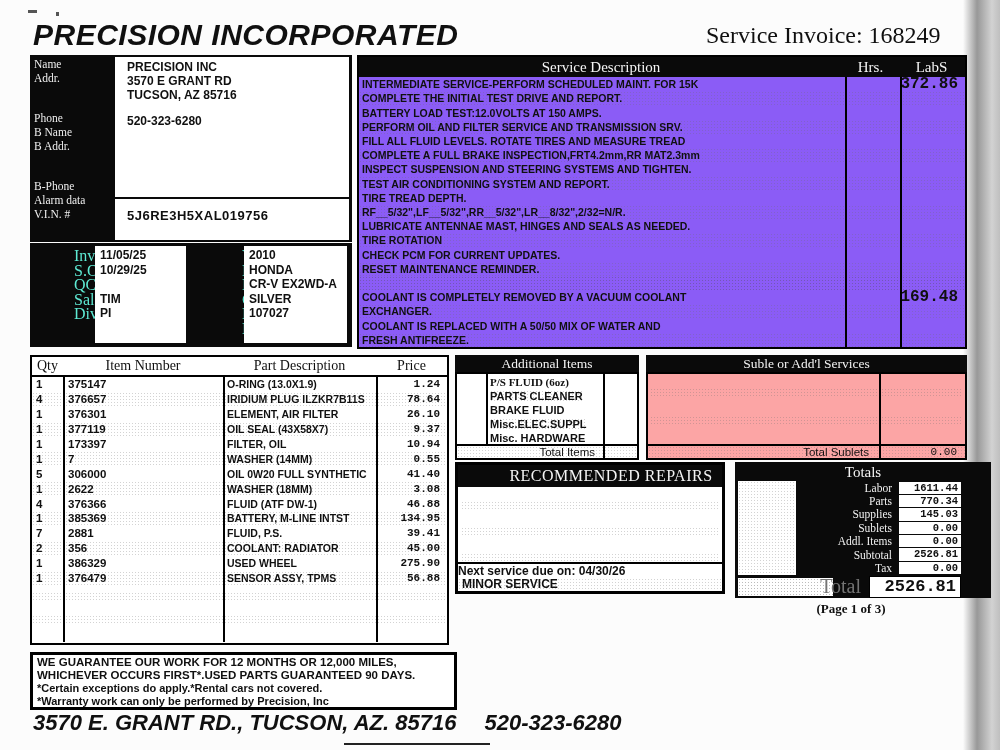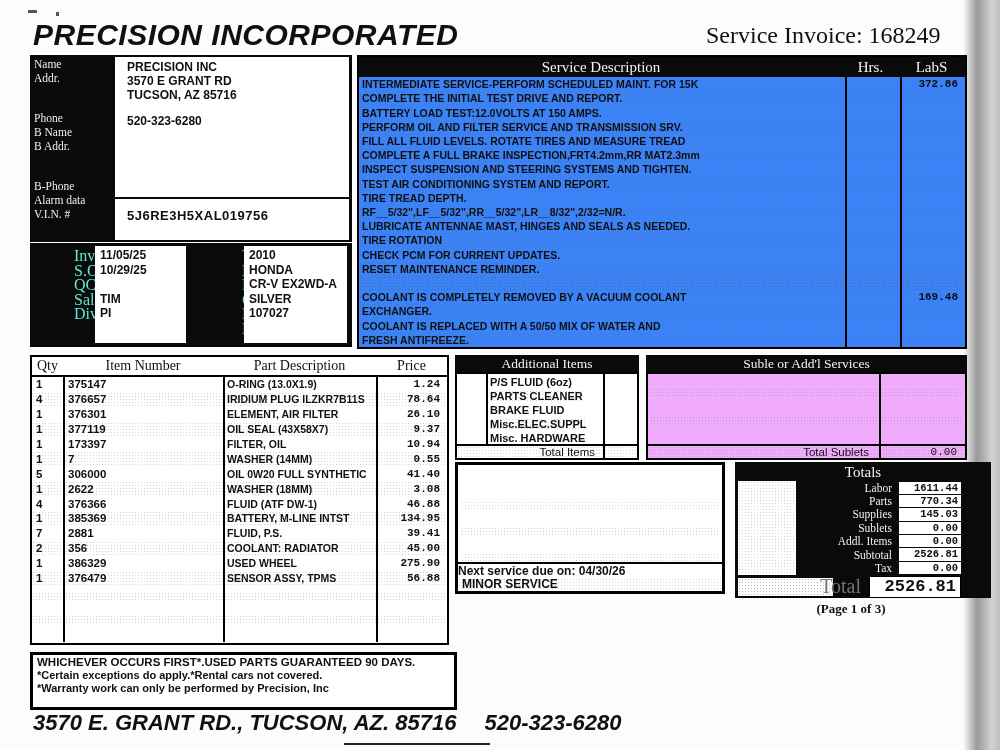--- a/index.html
+++ b/index.html
@@ -26,48 +26,48 @@
   .cust-panel { position:absolute; left:85px; top:2px; right:3px; bottom:2px; background:#fff; }
   .cust-val { position:absolute; left:12px; font-size:12px; font-weight:bold; white-space:nowrap; }
 
   
   .vehbox { left:30px; top:243px; width:322px; height:104px; }
   .veh-label { position:absolute; font-size:16px; color:#5eead4; font-family:"Liberation Serif",serif;margin-left:40px; }
   .veh-panel { position:absolute; top:3px; height:97px; background:#fff; }
   .veh-val { position:absolute; left:5px; font-size:12px; font-weight:bold; white-space:nowrap; }
 
   
-  .svc { left:357px; top:55px; width:610px; height:294px; border:2px solid #000; background:#3b82f6; }
+  .svc { left:357px; top:55px; width:610px; height:294px; border:2px solid #000; background:#8b5cf6; }
   .svc-head { display:flex; height:20px; background:#0a0a0a; color:#f4f4f4; font-family:"Liberation Serif",serif; font-size:15px; align-items:center; }
   .svc-head .t1 { flex:1; text-align:center; }
   .svc-head .t2 { width:55px; text-align:center; }
   .svc-head .t3 { width:67px; text-align:center; }
   .svc-body { position:relative; height:270px; }
   .svc-row { display:flex; height:14.21px; position:relative; align-items:center; }
   .svc-desc { flex:1; padding-left:3px; font-size:10.5px; font-weight:bold; white-space:nowrap; overflow:hidden; }
-  .svc-labs { position:absolute; right:7px; top:0; line-height:14.21px; font-family:"Liberation Mono",monospace; font-size:11px; font-weight:bold; }
+  .svc-labs { position:absolute; right:7px; top:0; line-height:14.21px; font-family:"Liberation Mono",monospace; font-size:16px; font-weight:bold; }
 
   
   .parts { left:30px; top:355px; width:419px; height:290px; border:2px solid #000; background:#fff; }
   .parts-head { display:flex; height:20px; align-items:center; font-family:"Liberation Serif",serif; font-size:14px; border-bottom:2px solid #000; }
   .ph-qty { width:31px; text-align:center; }
   .ph-item { width:160px; text-align:center; }
   .ph-desc { width:153px; text-align:center; }
   .ph-price { flex:1; text-align:center; }
   .prow { display:flex; height:14.9px; align-items:center; }
   .c-qty { width:31px; padding-left:4px; font-size:11.5px; font-weight:bold; }
   .c-item { width:160px; padding-left:5px; font-size:11.5px; font-weight:bold; }
   .c-desc { width:153px; padding-left:4px; font-size:10.5px; font-weight:bold; white-space:nowrap; overflow:hidden; }
   .c-price { flex:1; text-align:right; padding-right:7px; font-family:"Liberation Mono",monospace; font-size:11px; font-weight:bold; }
 
   
   .addhead { left:455px; top:355px; width:184px; height:17px; color:#f4f4f4; font-family:"Liberation Serif",serif; font-size:13.5px; text-align:center; line-height:17px; }
   .subhead { left:646px; top:355px; width:321px; height:17px; color:#f4f4f4; font-family:"Liberation Serif",serif; font-size:13.5px; text-align:center; line-height:17px; }
   .addtbl { left:455px; top:372px; width:184px; height:88px; border:2px solid #000; background:#fff; }
-  .subtbl { left:646px; top:372px; width:321px; height:88px; border:2px solid #000; background:#f0abfc; }
+  .subtbl { left:646px; top:372px; width:321px; height:88px; border:2px solid #000; background:#fca5a5; }
   .add-item { position:absolute; left:33px; font-size:11px; font-weight:bold; white-space:nowrap; }
   .tot-row { position:absolute; left:0; right:0; bottom:0; height:14px; border-top:2px solid #000; font-size:11.5px; font-weight:normal; }
 
   
   .rec { left:455px; top:462px; width:270px; height:132px; border:3px solid #000; background:#fff; }
   .rec-head { height:22px; background:#0a0a0a; color:#f4f4f4; font-family:"Liberation Serif",serif; font-size:16px; text-align:center; line-height:22px; padding-left:42px; letter-spacing:.5px; }
   .rec-foot { position:absolute; left:0; right:0; bottom:0; height:29px; border-top:2px solid #000; }
 
   
   .totbox { left:735px; top:462px; width:256px; height:136px; }
@@ -334,21 +334,21 @@
     <div class="vline" style="left:31px;top:0;height:265px;"></div>
     <div class="vline" style="left:191px;top:0;height:265px;"></div>
     <div class="vline" style="left:344px;top:0;height:265px;"></div>
   </div>
 </div>
 
 <div class="abs blk addhead">Additional Items</div>
 <div class="abs blk subhead">Suble or Add'l Services</div>
 
 <div class="abs addtbl">
-  <div class="add-item" style="top:2px;">P/S FLUID (6oz)</div>
+  <div class="add-item" style="top:2px;font-family:Liberation Serif, serif;">P/S FLUID (6oz)</div>
   <div class="add-item nz" style="top:16px;">PARTS CLEANER</div>
   <div class="add-item" style="top:30px;">BRAKE FLUID</div>
   <div class="add-item nz" style="top:44px;">Misc.ELEC.SUPPL</div>
   <div class="add-item" style="top:58px;">Misc. HARDWARE</div>
   <div class="vline" style="left:29px;top:0;height:70px;"></div>
   <div class="vline" style="left:146px;top:0;height:70px;"></div>
   <div class="tot-row nz">
     <span style="position:absolute;right:42px;top:0;">Total Items</span>
     <span style="position:absolute;right:4px;top:0;"></span>
     <span class="vline" style="left:146px;top:0;height:12px;"></span>
@@ -360,20 +360,21 @@
   <div class="nz" style="position:absolute;left:2px;right:2px;top:42px;height:9px;"></div>
   <div class="vline" style="left:231px;top:0;height:70px;"></div>
   <div class="tot-row nz">
     <span style="position:absolute;right:96px;top:0;">Total Sublets</span>
     <span class="mono" style="position:absolute;right:8px;top:0;font-size:11px;">0.00</span>
     <span class="vline" style="left:231px;top:0;height:12px;"></span>
   </div>
 </div>
 
 <div class="abs rec">
+  <div class="rec-head">RECOMMENDED REPAIRS</div>
   <div class="nz" style="position:absolute;left:3px;right:3px;top:36px;height:9px;"></div>
   <div class="nz" style="position:absolute;left:3px;right:3px;top:62px;height:9px;"></div>
   <div class="nz" style="position:absolute;left:3px;right:3px;top:88px;height:9px;"></div>
   <div class="rec-foot">
     <div class="b" style="font-size:12px;line-height:14px;">Next service due on: 04/30/26</div>
     <div class="b nz" style="font-size:12px;padding-left:4px;line-height:13px;">MINOR SERVICE</div>
   </div>
 </div>
 
 <div class="abs blk totbox">
@@ -411,20 +412,21 @@
       </div>
   </div>
   <div class="grand">
     <span class="lbl">Total</span>
     <span class="vbox nz">2526.81</span>
   </div>
 </div>
 <div class="abs pagenote">(Page 1 of 3)</div>
 
 <div class="abs guar">
+  <div class="g1">WE GUARANTEE OUR WORK FOR 12 MONTHS OR 12,000 MILES,</div>
   <div class="g1">WHICHEVER OCCURS FIRST*.USED PARTS GUARANTEED 90 DAYS.</div>
   <div class="g2">*Certain exceptions do apply.*Rental cars not covered.</div>
   <div class="g2">*Warranty work can only be performed by Precision, Inc</div>
 </div>
 
 <div class="abs footer-line">
   <span>3570 E. GRANT RD., TUCSON, AZ. 85716</span><span>520-323-6280</span>
 </div>
 <div class="hline" style="left:344px;top:743px;width:146px;background:#222;"></div>
 

